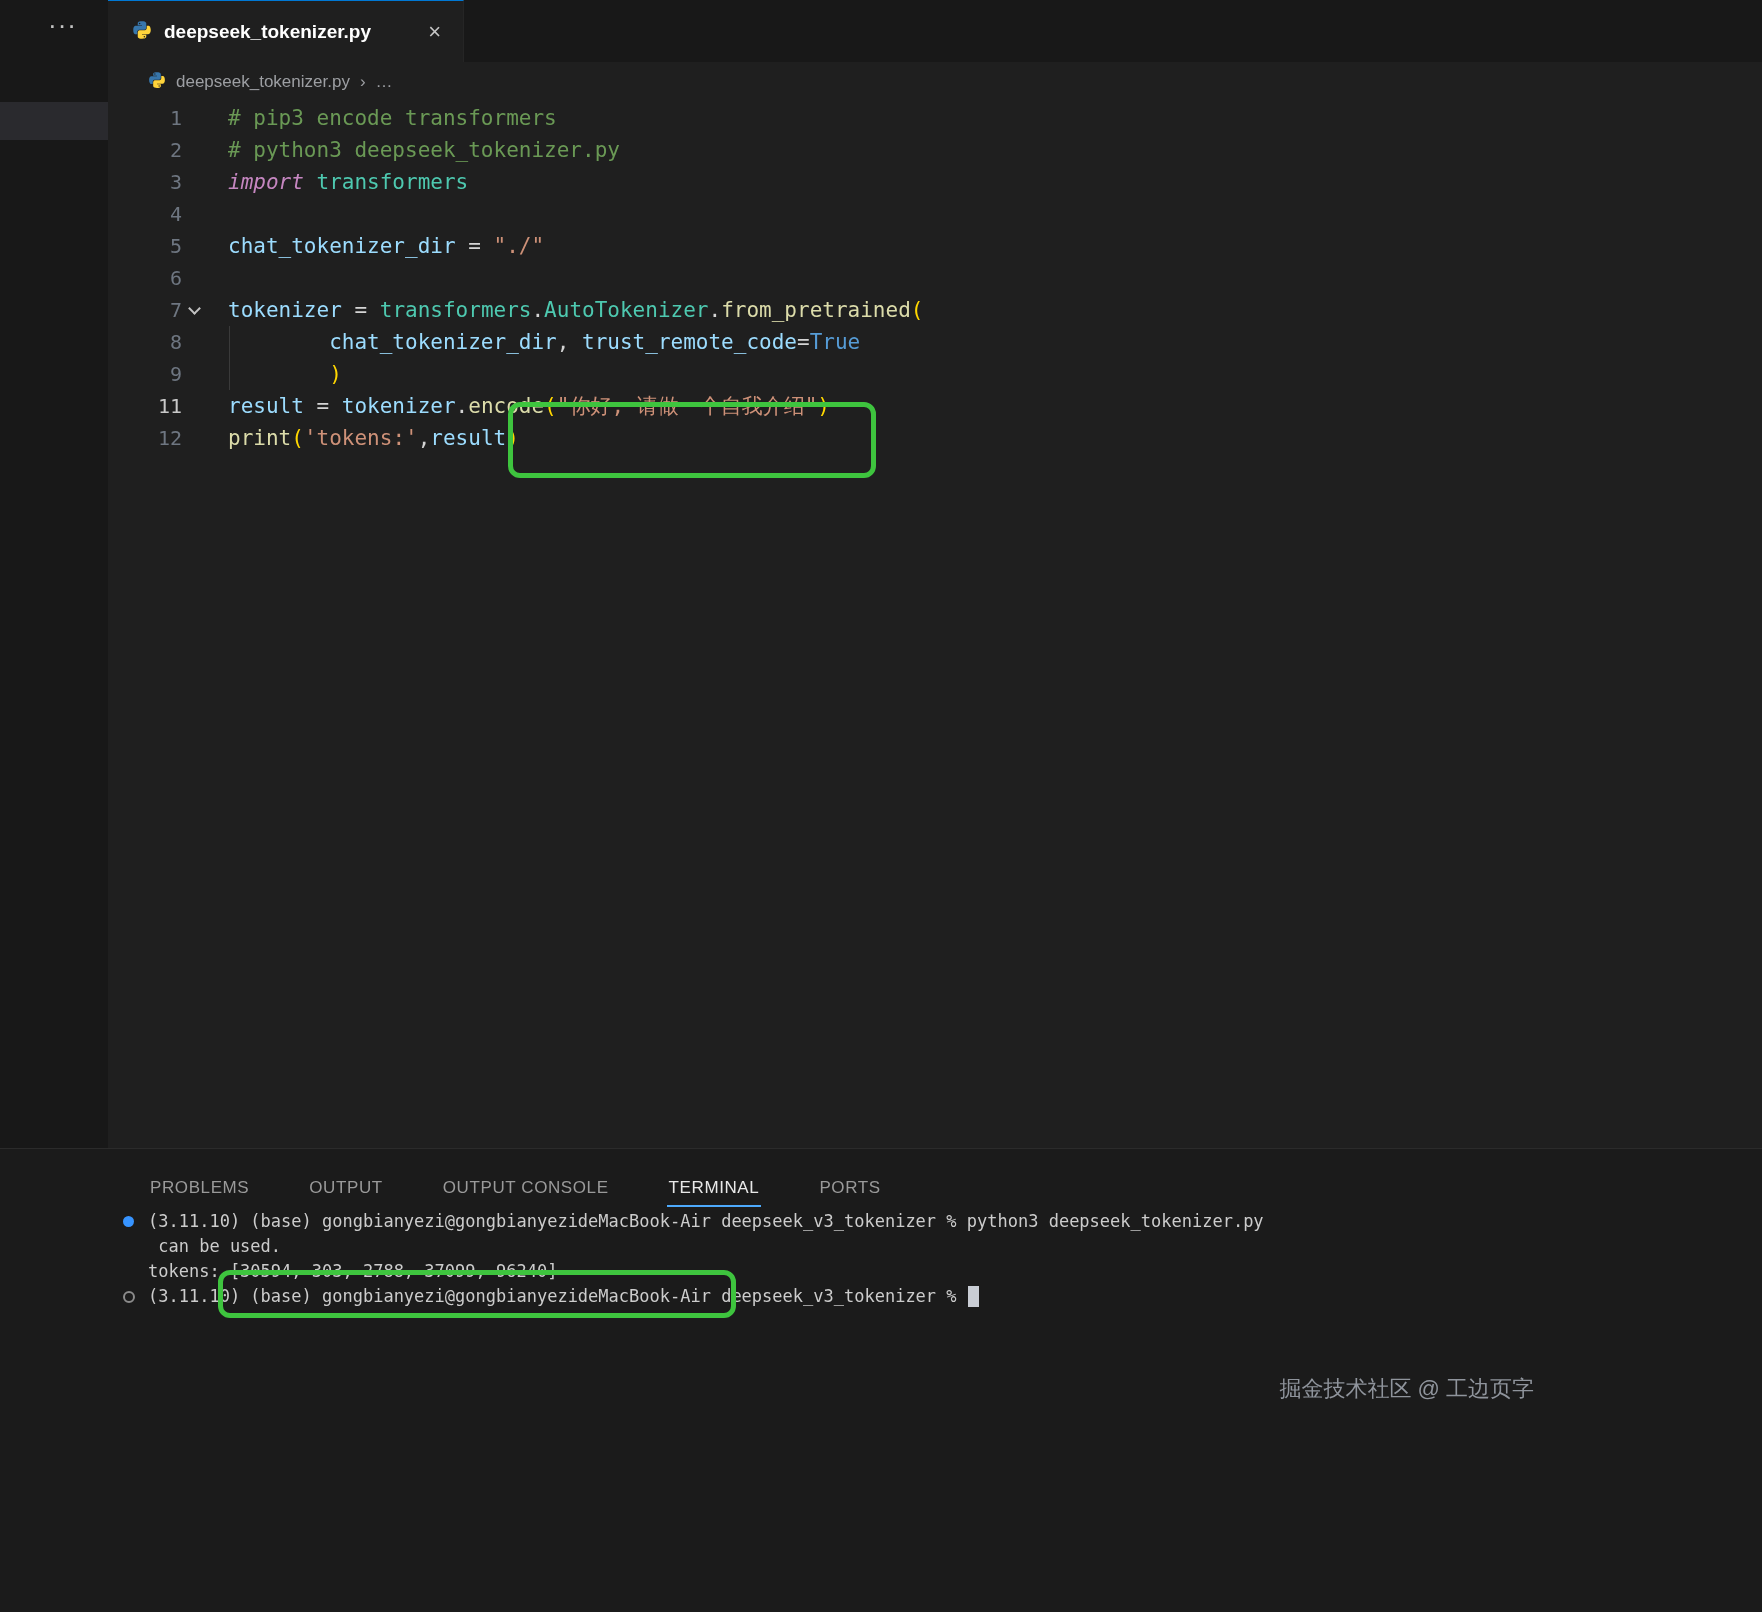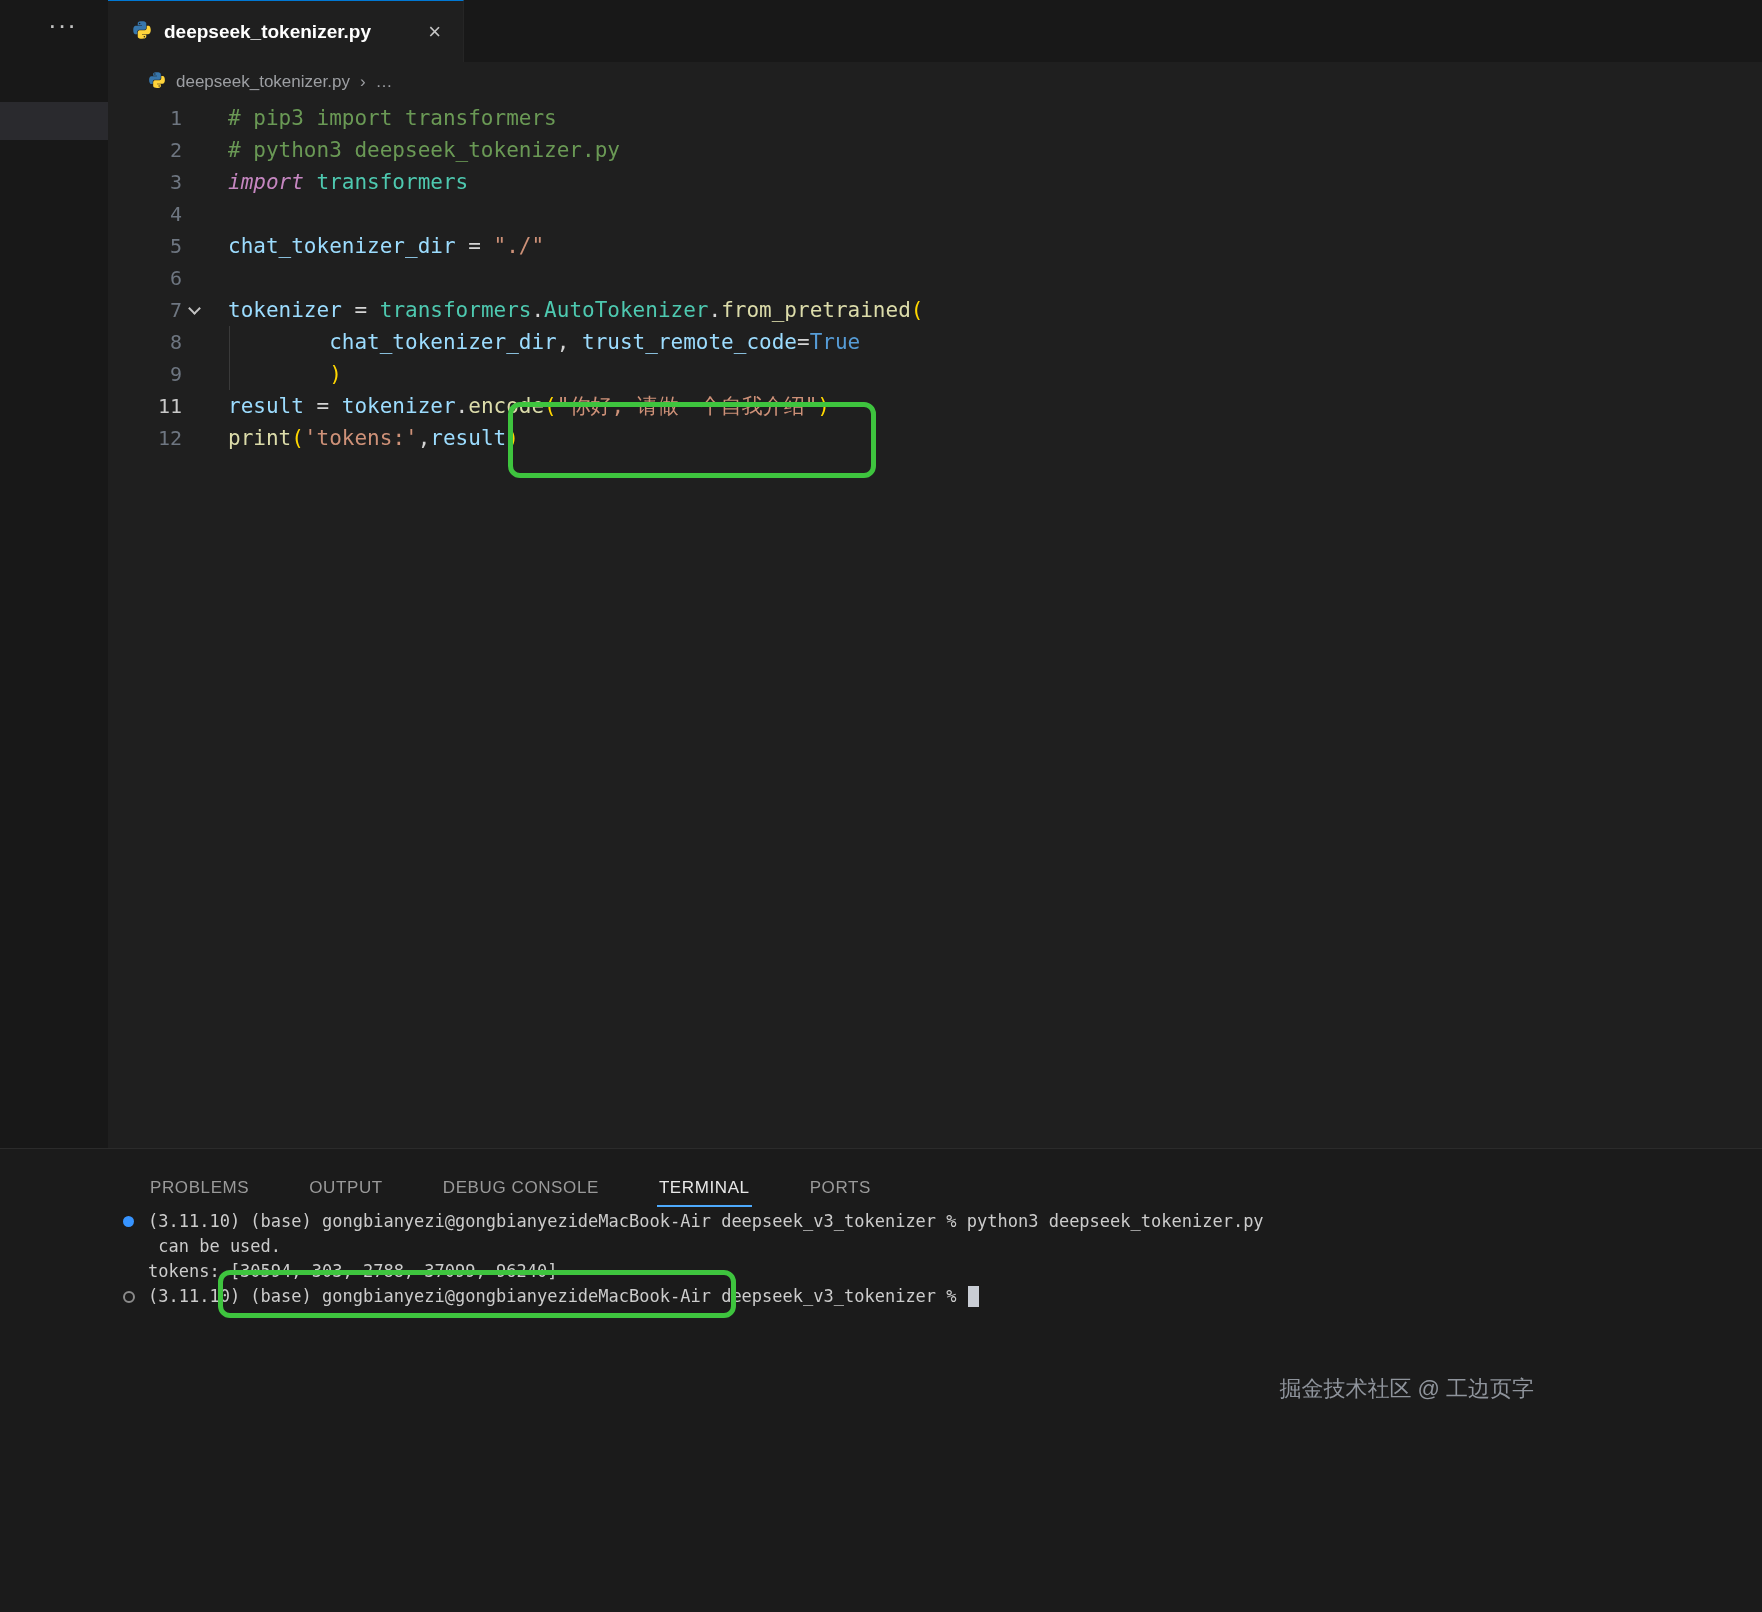--- a/index.html
+++ b/index.html
@@ -100,39 +100,39 @@
           <path fill="#3776ab" d="M15.9 2c-7.1 0-6.7 3.1-6.7 3.1v3.2h6.8v1H6.5S2 8.8 2 16c0 7.2 4 6.9 4 6.9h2.4v-3.3s-.1-4 3.9-4h6.7s3.8.1 3.8-3.6V5.6S23.4 2 15.9 2zm-3.7 2.2c.7 0 1.2.5 1.2 1.2s-.5 1.2-1.2 1.2S11 6.1 11 5.4s.5-1.2 1.2-1.2z"></path>
           <path fill="#ffd43b" d="M16.1 30c7.1 0 6.7-3.1 6.7-3.1v-3.2H16v-1h9.5S30 23.2 30 16c0-7.2-4-6.9-4-6.9h-2.4v3.3s.1 4-3.9 4H13s-3.8-.1-3.8 3.6v6.4S8.6 30 16.1 30zm3.7-2.2c-.7 0-1.2-.5-1.2-1.2s.5-1.2 1.2-1.2 1.2.5 1.2 1.2-.5 1.2-1.2 1.2z"></path>
         </svg>
       </span>
       <span class="crumb">deepseek_tokenizer.py</span>
       <span class="crumb">›</span>
       <span class="crumb">…</span>
     </div>
 
     <div class="code-lines">
-        <div class="code-line"><span class="line-num">1</span><span class="fold"></span><span class="code-text"><span style="color: rgb(106, 153, 85);"># pip3 import transformers</span></span></div>
+        <div class="code-line"><span class="line-num">1</span><span class="fold"></span><span class="code-text"><span style="color: rgb(106, 153, 85);"># pip3 encode transformers</span></span></div>
         <div class="code-line"><span class="line-num">2</span><span class="fold"></span><span class="code-text"><span style="color: rgb(106, 153, 85);"># python3 deepseek_tokenizer.py</span></span></div>
         <div class="code-line"><span class="line-num">3</span><span class="fold"></span><span class="code-text"><span style="color: rgb(197, 134, 192); font-style: italic;">import</span><span style="color: rgb(78, 201, 176);"> transformers</span></span></div>
         <div class="code-line"><span class="line-num">4</span><span class="fold"></span><span class="code-text"></span></div>
         <div class="code-line"><span class="line-num">5</span><span class="fold"></span><span class="code-text"><span style="color: rgb(156, 220, 254);">chat_tokenizer_dir</span><span style="color: rgb(212, 212, 212);"> = </span><span style="color: rgb(206, 145, 120);">"./"</span></span></div>
         <div class="code-line"><span class="line-num">6</span><span class="fold"></span><span class="code-text"></span></div>
         <div class="code-line"><span class="line-num">7</span><span class="fold"><i class="chev"></i></span><span class="code-text"><span style="color: rgb(156, 220, 254);">tokenizer</span><span style="color: rgb(212, 212, 212);"> = </span><span style="color: rgb(78, 201, 176);">transformers</span><span style="color: rgb(212, 212, 212);">.</span><span style="color: rgb(78, 201, 176);">AutoTokenizer</span><span style="color: rgb(212, 212, 212);">.</span><span style="color: rgb(220, 220, 170);">from_pretrained</span><span style="color: rgb(255, 215, 0);">(</span></span></div>
         <div class="code-line"><span class="line-num">8</span><span class="fold"></span><span class="code-text"><i class="guide"></i><span style="color: rgb(212, 212, 212);">        </span><span style="color: rgb(156, 220, 254);">chat_tokenizer_dir</span><span style="color: rgb(212, 212, 212);">, </span><span style="color: rgb(156, 220, 254);">trust_remote_code</span><span style="color: rgb(212, 212, 212);">=</span><span style="color: rgb(86, 156, 214);">True</span></span></div>
         <div class="code-line"><span class="line-num">9</span><span class="fold"></span><span class="code-text"><i class="guide"></i><span style="color: rgb(212, 212, 212);">        </span><span style="color: rgb(255, 215, 0);">)</span></span></div>
         <div class="code-line"><span class="line-num active">11</span><span class="fold"></span><span class="code-text"><span style="color: rgb(156, 220, 254);">result</span><span style="color: rgb(212, 212, 212);"> = </span><span style="color: rgb(156, 220, 254);">tokenizer</span><span style="color: rgb(212, 212, 212);">.</span><span style="color: rgb(220, 220, 170);">encode</span><span style="color: rgb(255, 215, 0);">(</span><span style="color: rgb(206, 145, 120);">"你好, 请做一个自我介绍"</span><span style="color: rgb(255, 215, 0);">)</span></span></div>
         <div class="code-line"><span class="line-num">12</span><span class="fold"></span><span class="code-text"><span style="color: rgb(220, 220, 170);">print</span><span style="color: rgb(255, 215, 0);">(</span><span style="color: rgb(206, 145, 120);">'tokens:'</span><span style="color: rgb(212, 212, 212);">,</span><span style="color: rgb(156, 220, 254);">result</span><span style="color: rgb(255, 215, 0);">)</span></span></div>
       </div>
   </div>
 
   <div class="panel">
     <div class="panel-tabs">
         <div class="panel-tab">PROBLEMS</div>
         <div class="panel-tab">OUTPUT</div>
-        <div class="panel-tab">DEBUG CONSOLE</div>
+        <div class="panel-tab">OUTPUT CONSOLE</div>
         <div class="panel-tab active">TERMINAL</div>
         <div class="panel-tab">PORTS</div>
       </div>
     <div class="terminal">
         <div class="term-line">
           <span class="term-deco filled"></span>
           <span class="term-text">(3.11.10) (base) gongbianyezi@gongbianyezideMacBook-Air deepseek_v3_tokenizer % python3 deepseek_tokenizer.py</span>
         </div>
         <div class="term-line">
           <span class="term-deco"></span>

